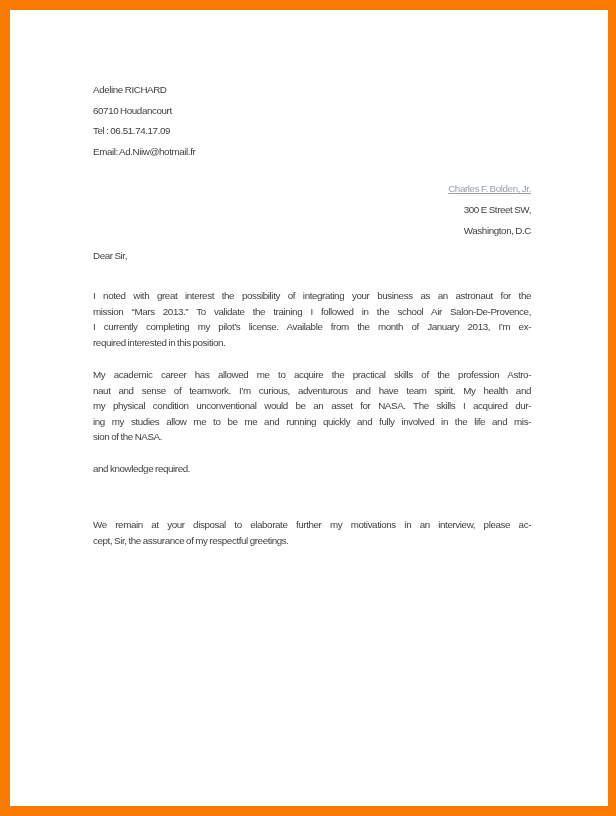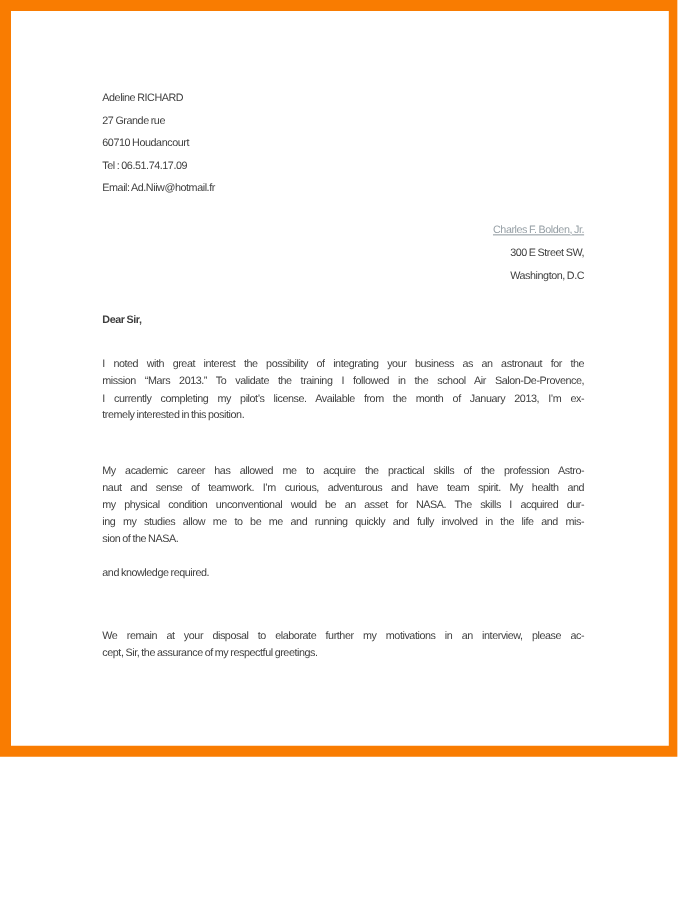--- a/index.html
+++ b/index.html
@@ -5,77 +5,76 @@
   html, body { margin: 0; padding: 0; }
   body {
     width: 616px;
     height: 816px;
     overflow: hidden;
     background: #ffffff;
   }
   .frame {
     box-sizing: border-box;
     width: 616px;
-    height: 688px;
+    height: 816px;
     background: #ffffff;
     border-style: solid;
     border-color: #F97C01;
     border-width: 10px 8px 10px 10px;
   }
   .content {
     box-sizing: border-box;
     height: 100%;
     padding: 70px 77px 0 83px;
     font-family: "Liberation Sans", sans-serif;
     font-size: 9.8px;
     letter-spacing: -0.4px;
     word-spacing: -0.5px;
     color: #3F3F3F;
   }
   .sender .ln { line-height: 20.5px; }
   .recipient { margin-top: 16px; text-align: right; }
   .recipient .rline { line-height: 21px; }
   .muted { color: #97A0A6; text-decoration: underline; }
   .dateline { margin-top: 11px; line-height: 21px; }
-  .salutation { margin-top: 19px; line-height: 21px; font-weight: bold; }
+  .salutation { margin-top: 4px; line-height: 21px; }
   .para { margin-top: 22px; }
-  .para.p2 { margin-top: 35px; }
+  .para.p2 { margin-top: 17px; }
   .para.p3 { margin-top: 16px; }
   .para.p4 { margin-top: 41px; }
   .para .ln { line-height: 15.5px; }
   .para .jl { text-align: justify; text-align-last: justify; }
 </style>
 </head>
 <body>
 
 <div class="frame">
   <div class="content">
 
     <div class="sender">
         <div class="ln jl">Adeline RICHARD</div>
-        <div class="ln jl">27 Grande rue</div>
         <div class="ln jl">60710 Houdancourt</div>
         <div class="ln jl">Tel : 06.51.74.17.09</div>
         <div class="ln">Email: Ad.Niiw@hotmail.fr</div>
       </div>
 
     <div class="recipient">
       <div class="rline muted">Charles F. Bolden, Jr.</div>
       <div class="rline">300 E Street SW,</div>
       <div class="rline">Washington, D.C</div>
     </div>
 
 
     <div class="salutation">Dear Sir,</div>
 
     <div class="para p1">
         <div class="ln jl">I noted with great interest the possibility of integrating your business as an astronaut for the</div>
         <div class="ln jl">mission “Mars 2013.” To validate the training I followed in the school Air Salon-De-Provence,</div>
         <div class="ln jl">I currently completing my pilot’s license. Available from the month of January 2013, I’m ex-</div>
-        <div class="ln">tremely interested in this position.</div>
+        <div class="ln">required interested in this position.</div>
       </div>
 
     <div class="para p2">
         <div class="ln jl">My academic career has allowed me to acquire the practical skills of the profession Astro-</div>
         <div class="ln jl">naut and sense of teamwork. I’m curious, adventurous and have team spirit. My health and</div>
         <div class="ln jl">my physical condition unconventional would be an asset for NASA. The skills I acquired dur-</div>
         <div class="ln jl">ing my studies allow me to be me and running quickly and fully involved in the life and mis-</div>
         <div class="ln">sion of the NASA.</div>
       </div>
 

